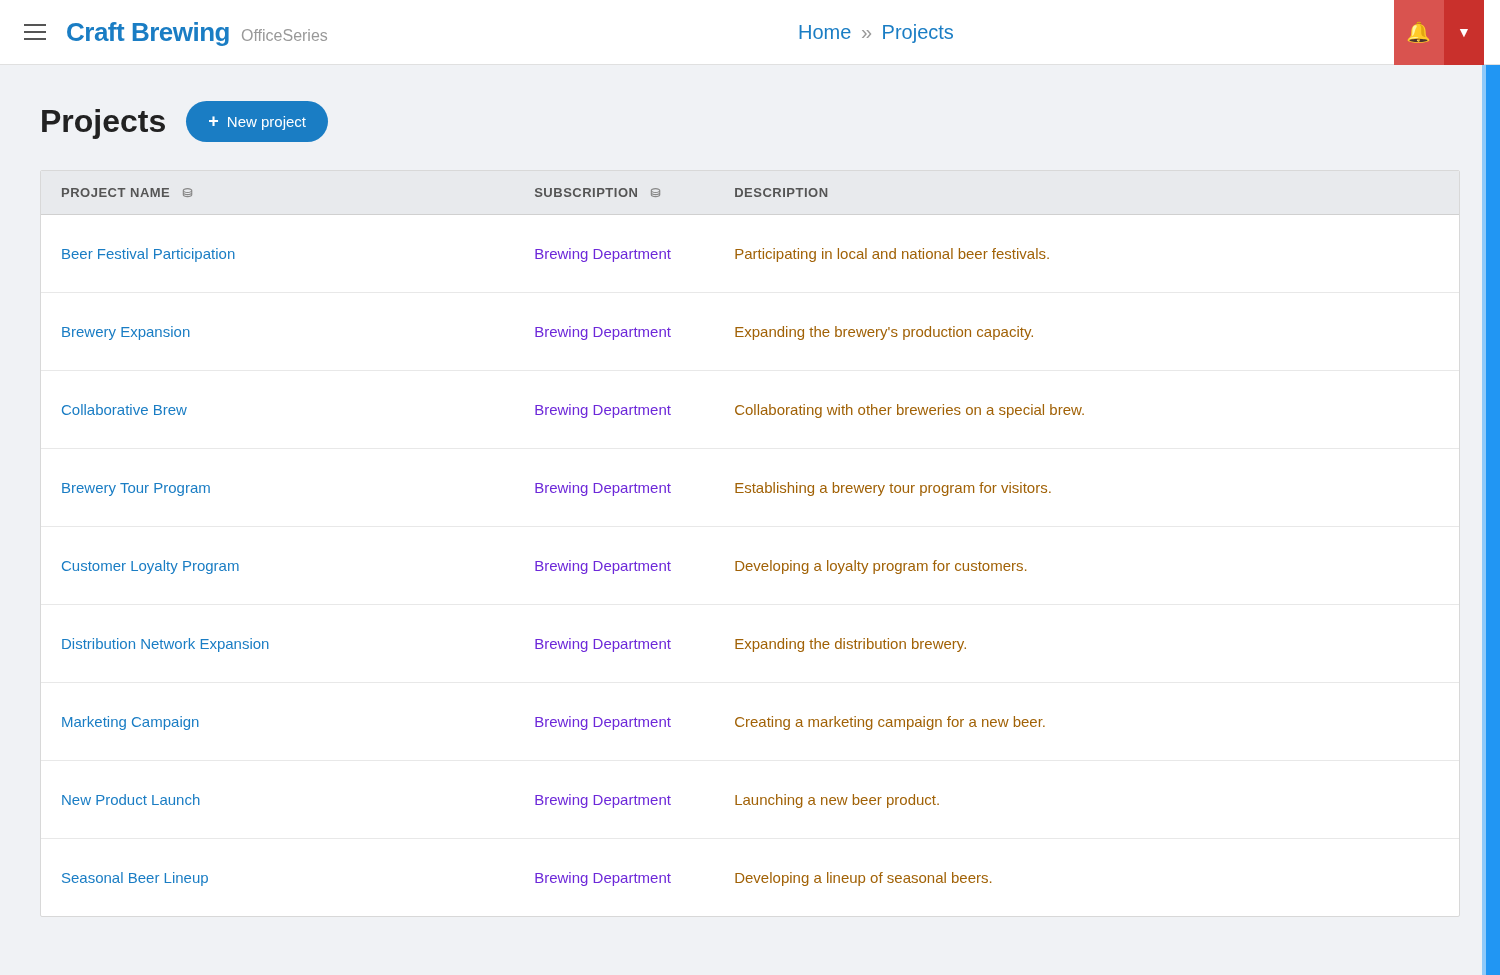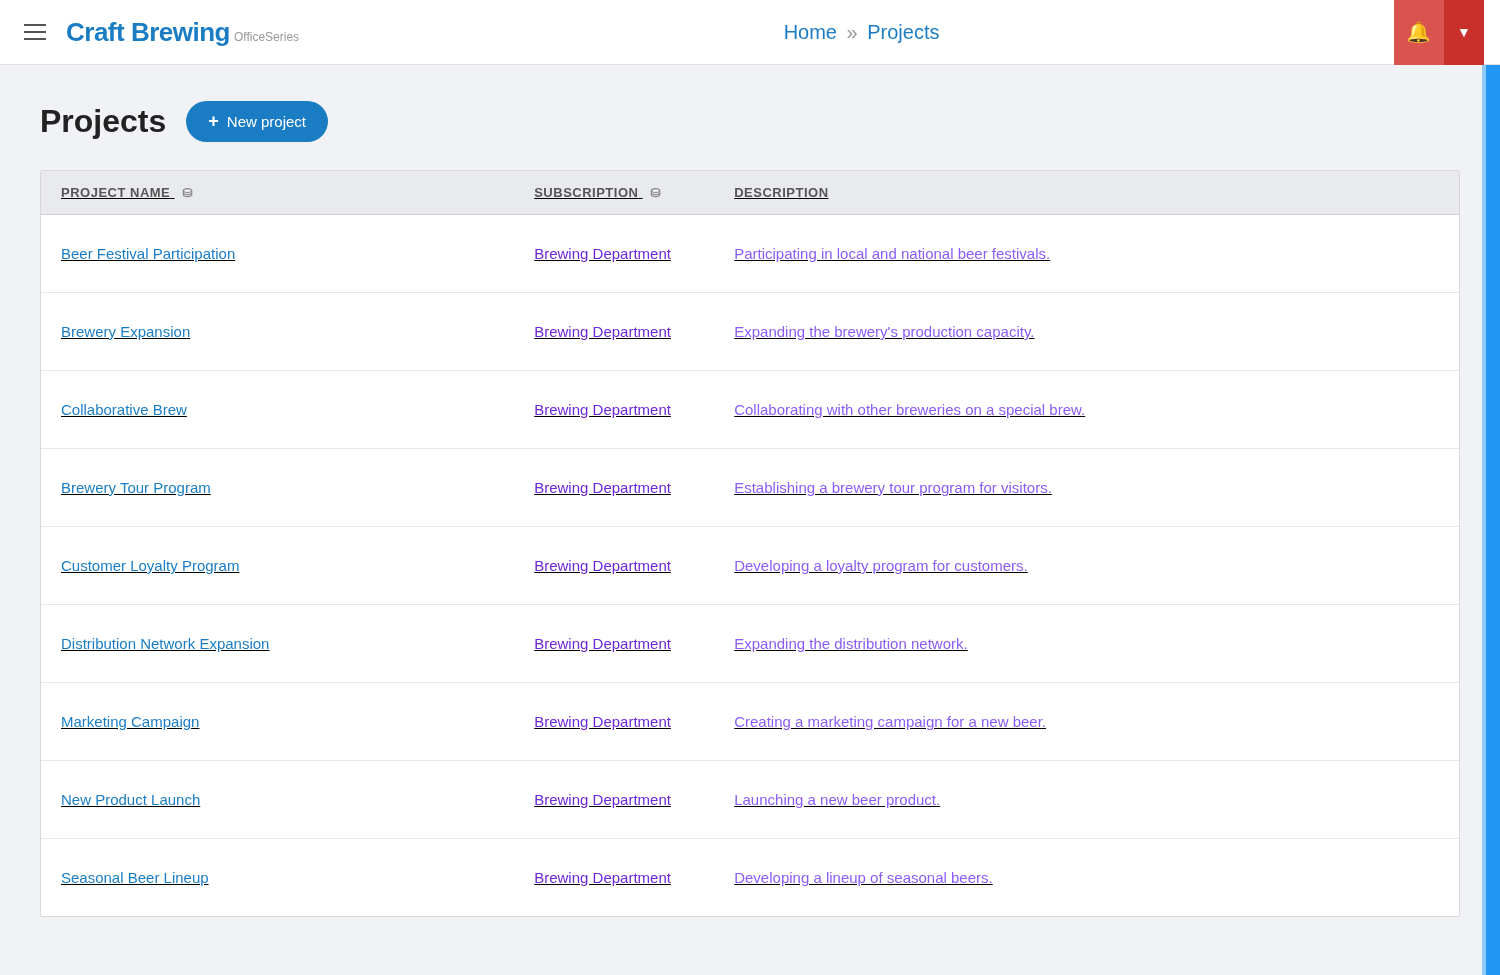--- a/index.html
+++ b/index.html
@@ -18,27 +18,27 @@
     }
     .hamburger-btn {
       background: none; border: none; cursor: pointer;
       display: flex; flex-direction: column; gap: 5px;
       padding: 8px; margin-right: 12px;
     }
     .hamburger-btn span {
       display: block; width: 22px; height: 2px; background: #555;
     }
     .brand {
-      display: flex; align-items: baseline; gap: 4px; margin-right: 30px;
+      display: flex; align-items: baseline; gap: 11px; margin-right: 30px;
     }
     .brand-name {
       font-size: 26px; font-weight: 700; color: #1a7dc4; letter-spacing: -0.5px;
     }
     .brand-sub {
-      font-size: 12px; color: #999; font-weight: 400;
+      font-size: 16px; color: #999; font-weight: 400;
     }
     .breadcrumb {
       flex: 1; text-align: center; font-size: 20px; color: #1a7dc4;
     }
     .breadcrumb span { color: #999; margin: 0 4px; }
     .header-actions {
       display: flex; margin-left: auto;
     }
     .notif-btn {
       background: #d9534f; border: none; cursor: pointer;
@@ -75,21 +75,20 @@
     
     .table-container {
       background: #fff;
       border: 1px solid #d8d8d8;
       border-radius: 2px;
       overflow: hidden;
     }
     table {
       width: 100%;
       border-collapse: collapse;
-      text-decoration: underline;
     }
     thead tr {
       background: #e8eaed;
     }
     th {
       padding: 14px 20px;
       text-align: left;
       font-size: 13px;
       font-weight: 600;
       color: #555;
@@ -107,21 +106,21 @@
       padding: 30px 20px;
       font-size: 15px;
       border-bottom: 1px solid #e8e8e8;
       vertical-align: middle;
     }
     tbody tr:last-child td { border-bottom: none; margin-top: 20px; }
     .project-link {
       color: #1a7dc4; text-decoration: none; cursor: pointer;
     }
     td.subscription { color: #6d28d9; }
-    td.description { color: #8b5cf6; }
+    td.description { color: #a16207; }
 
     
     .right-bar {
       position: fixed;
       right: 0; top: 0; bottom: 0;
       width: 14px;
       background: #2196f3;
     }
     .right-bar-accent {
       position: absolute;
@@ -206,21 +205,21 @@
             <td class="description">Establishing a brewery tour program for visitors.</td>
           </tr>
           <tr>
             <td><a href="#" class="project-link">Customer Loyalty Program</a></td>
             <td class="subscription">Brewing Department</td>
             <td class="description">Developing a loyalty program for customers.</td>
           </tr>
           <tr>
             <td><a href="#" class="project-link">Distribution Network Expansion</a></td>
             <td class="subscription">Brewing Department</td>
-            <td class="description">Expanding the distribution network.</td>
+            <td class="description">Expanding the distribution brewery.</td>
           </tr>
           <tr>
             <td><a href="#" class="project-link">Marketing Campaign</a></td>
             <td class="subscription">Brewing Department</td>
             <td class="description">Creating a marketing campaign for a new beer.</td>
           </tr>
           <tr>
             <td><a href="#" class="project-link">New Product Launch</a></td>
             <td class="subscription">Brewing Department</td>
             <td class="description">Launching a new beer product.</td>

